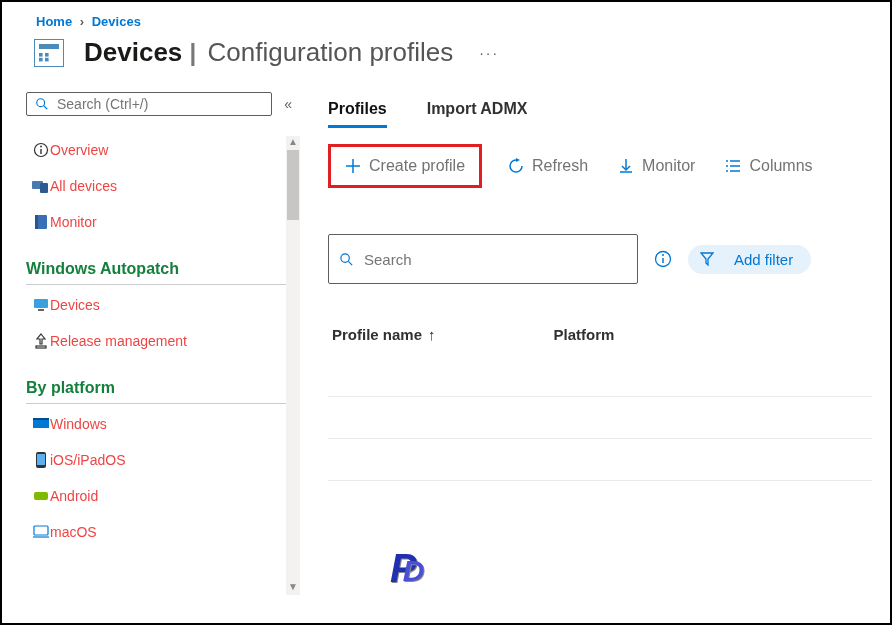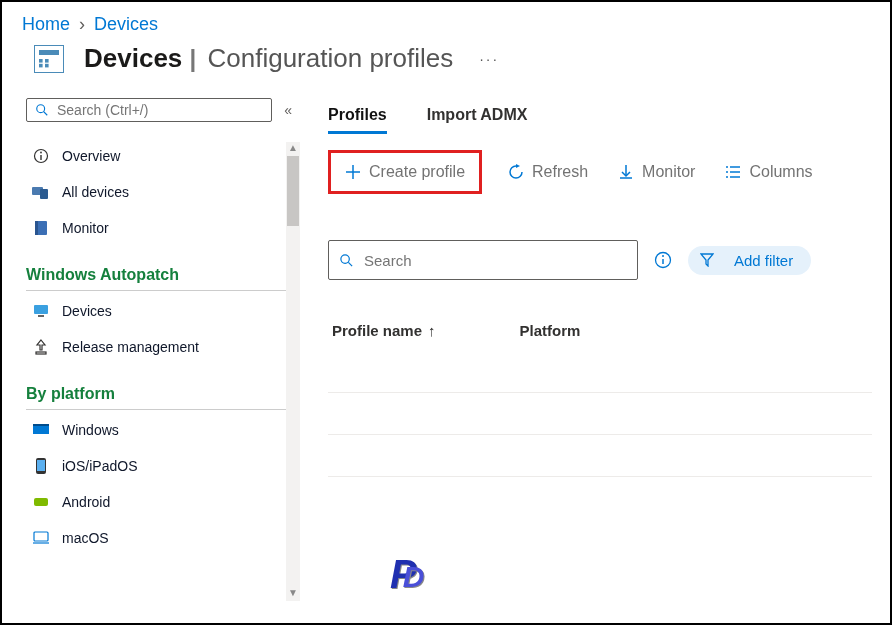--- a/index.html
+++ b/index.html
@@ -8,23 +8,24 @@
     font-family: "Segoe UI", -apple-system, Arial, sans-serif;
     width: 892px;
     height: 625px;
     border: 2px solid #000;
     overflow: hidden;
     background: #fff;
     color: #323130;
     font-size: 14px;
   }
   .breadcrumb {
-    padding: 12px 24px 4px 20px;
-    font-size: 18px;
+    padding: 12px 24px 4px 34px;
+    font-size: 13px;
     color: #0078d4;
+    font-weight: bold;
   }
   .breadcrumb a { color: #0078d4; text-decoration: none; cursor: pointer; }
   .breadcrumb .sep { color: #605e5c; margin: 0 4px; }
   .header {
     display: flex;
     align-items: center;
     padding: 4px 24px 16px 32px;
     gap: 20px;
   }
   .header-icon {
@@ -74,24 +75,24 @@
     padding:0 8px;
     gap:6px;
     color:#605e5c;
   }
   .search-box input {
     border:none; outline:none; flex:1; font-size:14px; color:#323130; font-family:inherit;
   }
   .collapse-btn { color:#605e5c; cursor:pointer; font-size:14px; padding:4px;}
   .nav { margin-top: 16px; }
   .nav-item {
-    display:flex; align-items:center; gap:12px;
+    display:flex; align-items:center; 
     padding: 10px 6px;
     cursor:pointer;
-    color:#0f172a;
+    color:#ef4444;
   }
   .nav-item .icon { width:18px; display:inline-flex; justify-content:center; }
   .nav-section {
     font-weight:600;
     color:#15803d;
     margin: 14px 0 2px 0;
     border-bottom:1px solid #ccc;
     padding: 6px 0;
     font-size:16px;
   }
@@ -133,38 +134,38 @@
     padding:4px 10px;
   }
   .search-row-main {
     display:flex; align-items:center; gap:16px;
     margin-top:46px;
   }
   .search-main {
     width:310px;
     border:1px solid #605e5c;
     border-radius:2px;
-    height:40px;
+    height:50px;
     display:flex; align-items:center; gap:8px;
     padding:0 10px;
     color:#605e5c;
   }
   .search-main input{border:none;outline:none;flex:1;font-size:15px;font-family:inherit;}
   .info-icon { color:#0078d4; font-size:16px; cursor:pointer;}
   .add-filter {
     background:#e5f1fb;
     color:#0078d4;
     border-radius:16px;
     padding:6px 18px 6px 12px;
     display:flex; align-items:center; gap:20px;
     cursor:pointer;
     font-size:15px;
   }
   .table-header {
-    display:flex; gap:84px;
+    display:flex; gap:118px;
     margin-top:42px;
     font-weight:600;
     font-size:15px;
     padding:0 4px 12px 4px;
   }
   .table-header .col { display:flex; align-items:center; gap:6px;}
   .table-rows .row {
     height:42px; border-bottom:1px solid #edebe9;
   }
   .watermark {

